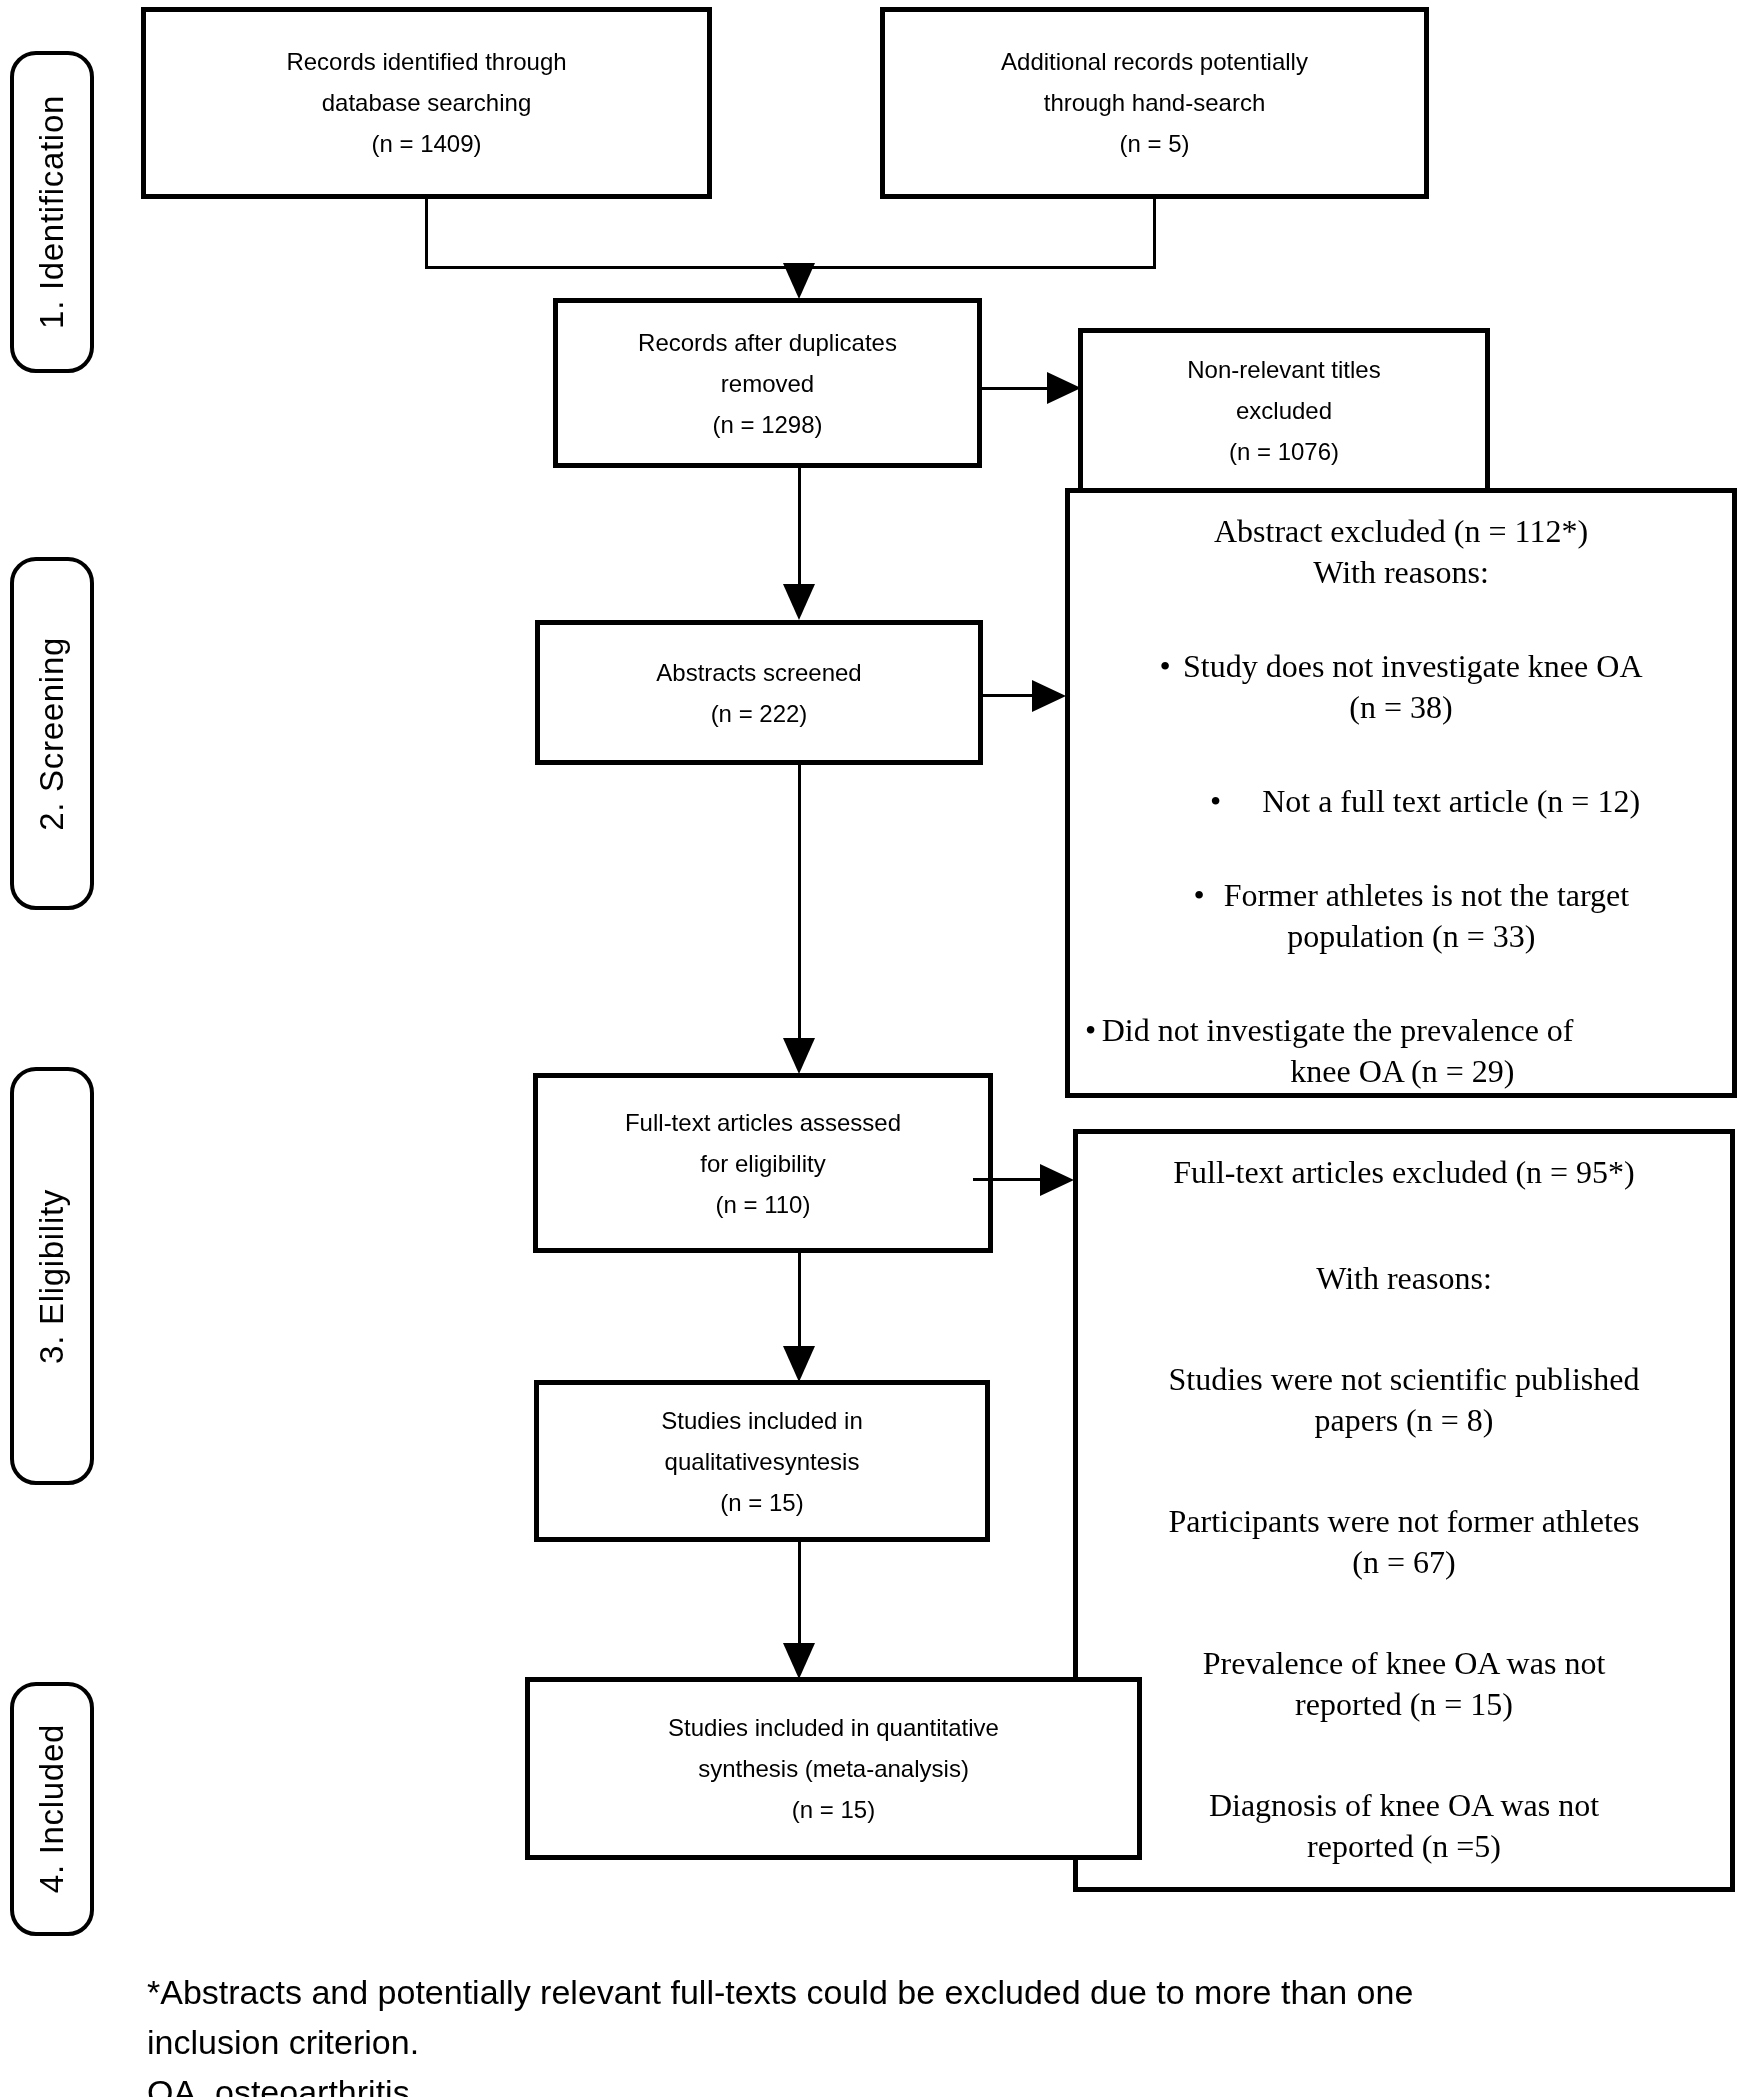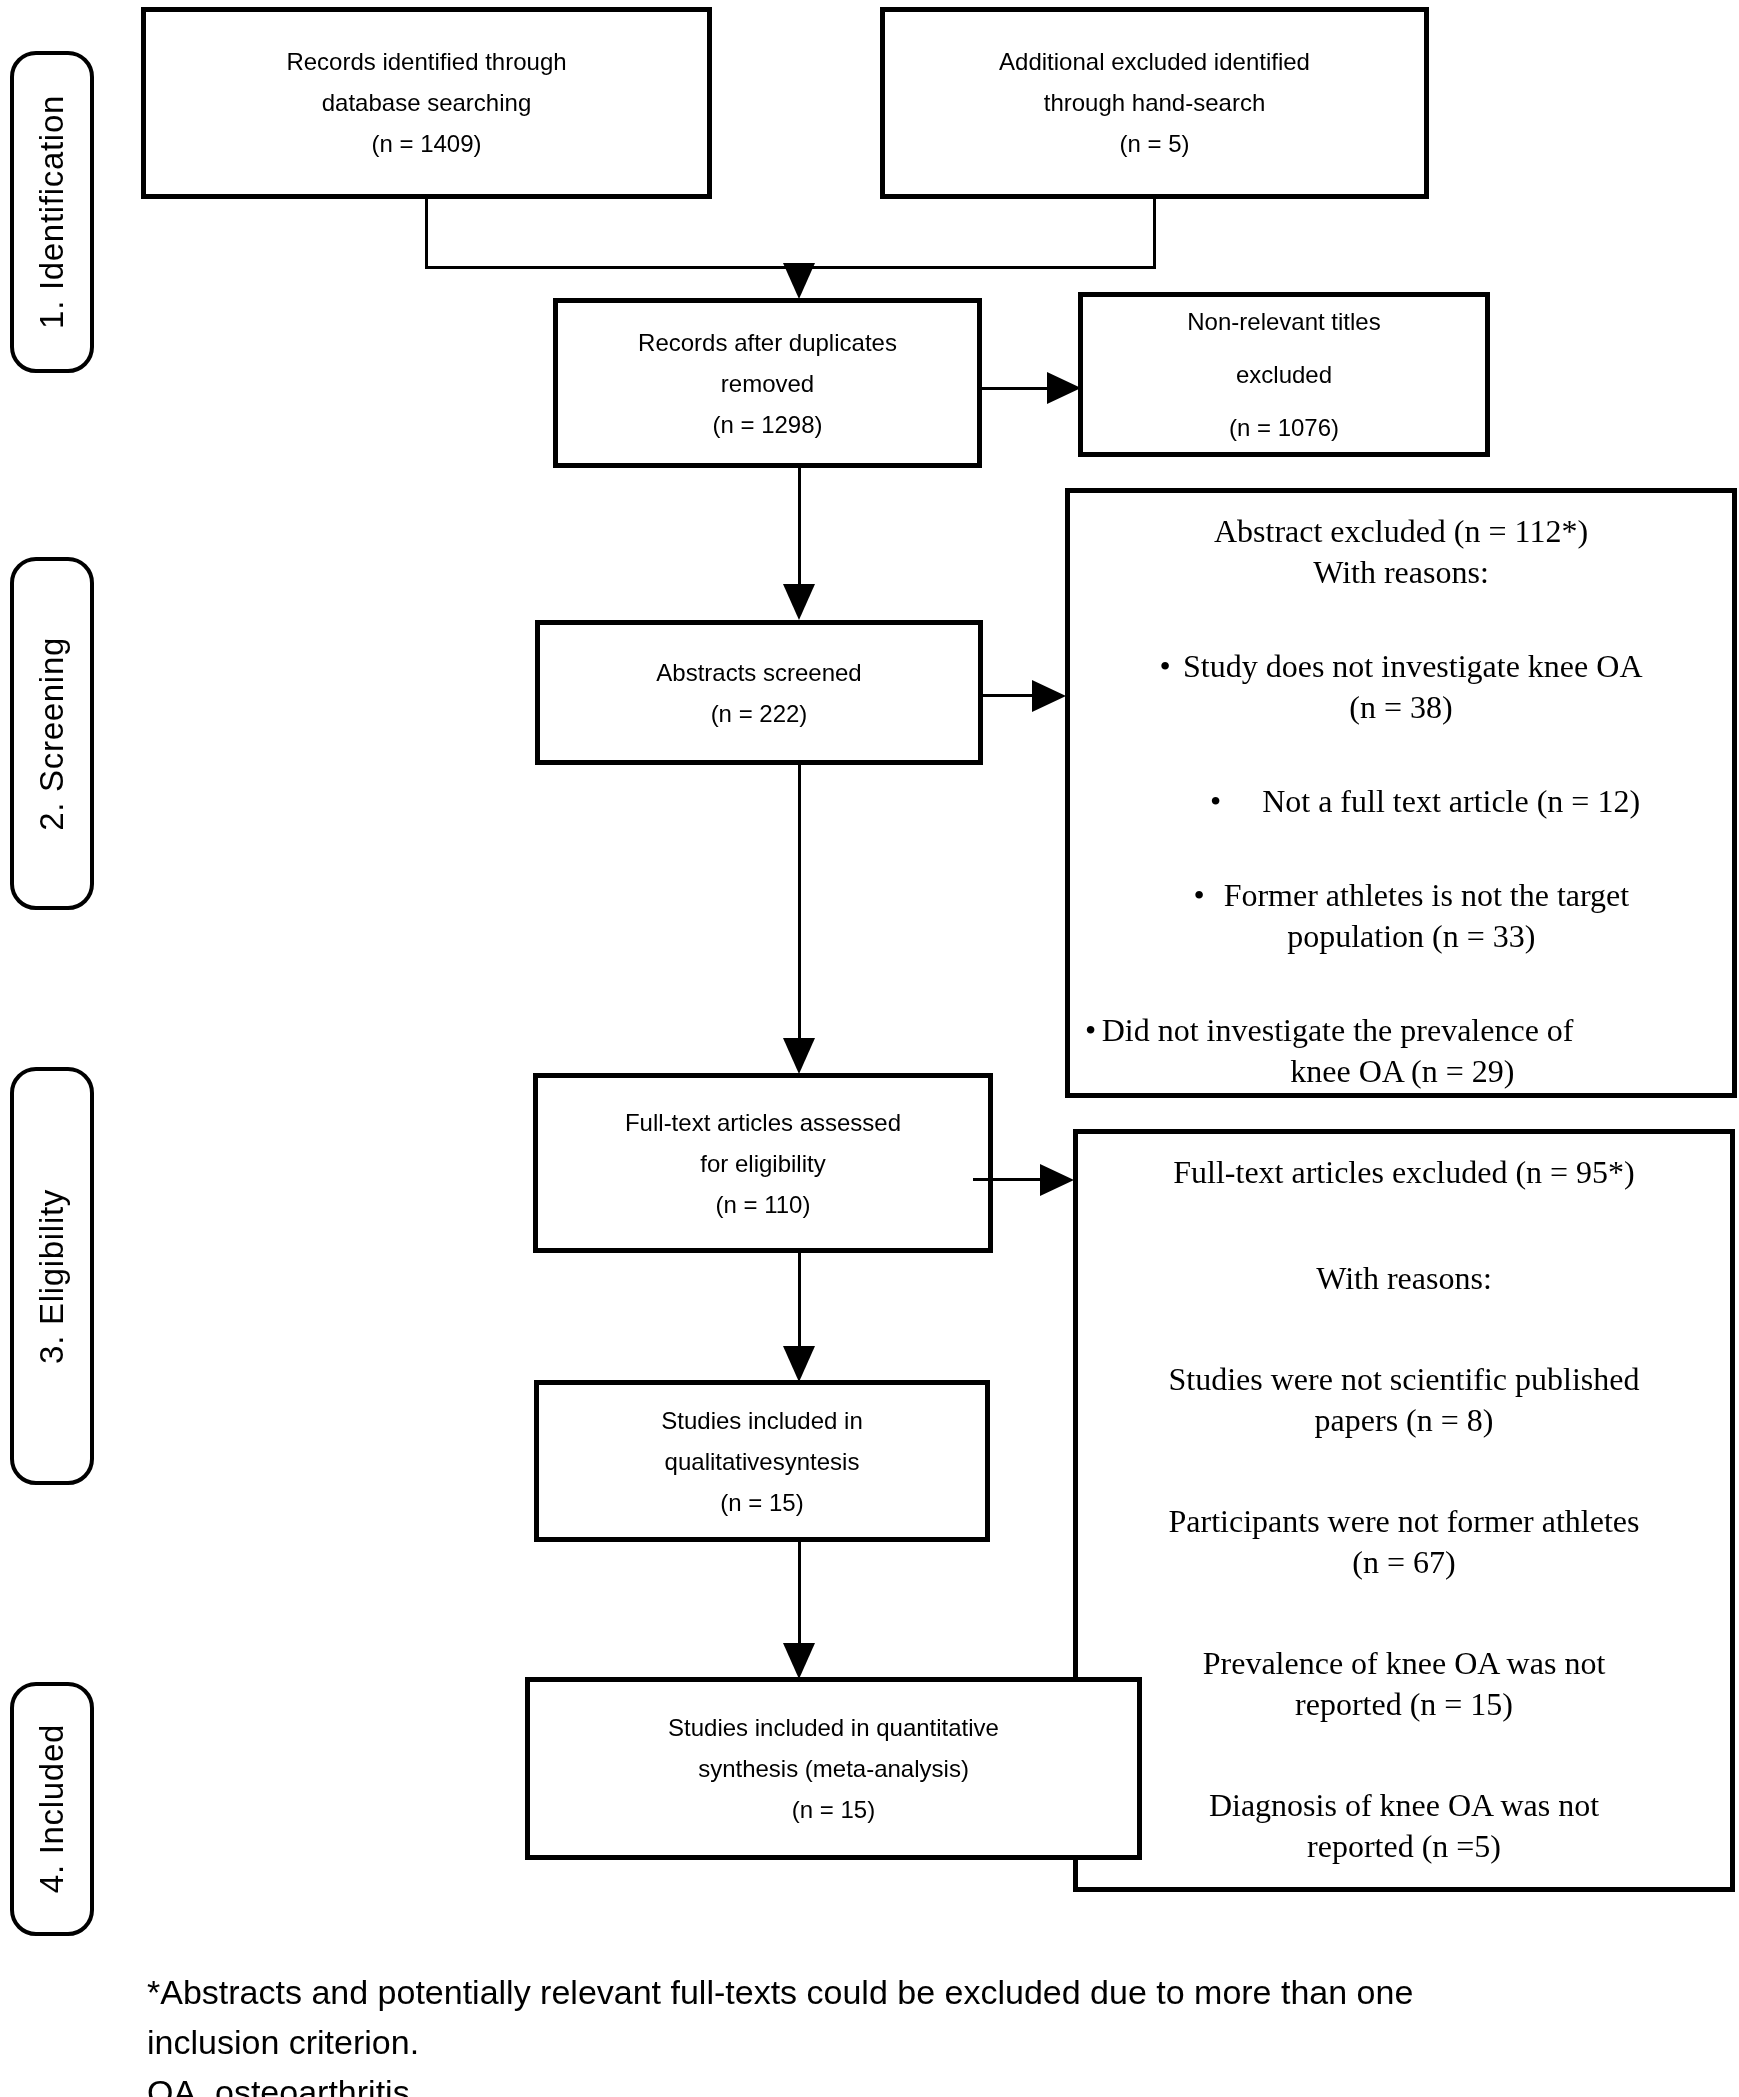--- a/index.html
+++ b/index.html
@@ -82,37 +82,37 @@
   <div class="stage" style="top:1682px;height:254px;">
     <span>4. Included</span>
   </div>
 
   <div class="fbox" style="left:141px;top:6.9px;width:571px;height:192px;">
     <div>Records identified through</div>
     <div>database searching</div>
     <div>(n = 1409)</div>
   </div>
   <div class="fbox" style="left:880px;top:6.9px;width:549px;height:192px;">
-    <div>Additional excluded identified</div>
+    <div>Additional records potentially</div>
     <div>through hand-search</div>
     <div>(n = 5)</div>
   </div>
 
   <div class="vline" style="left:425px;top:199px;height:69px;"></div>
   <div class="vline" style="left:1153px;top:199px;height:69px;"></div>
   <div class="hline" style="left:425px;top:266px;width:731px;"></div>
   <div class="vline" style="left:798px;top:266px;height:8.2px;"></div>
   <div class="arrow-down" style="left:783px;top:263px;"></div>
 
   <div class="fbox" style="left:553px;top:298px;width:429px;height:170px;">
     <div>Records after duplicates</div>
     <div>removed</div>
     <div>(n = 1298)</div>
   </div>
-  <div class="fbox" style="left:1078px;top:292px;width:412px;height:165px;gap:12px;">
+  <div class="fbox" style="left:1078px;top:328px;width:412px;height:165px;">
     <div>Non-relevant titles</div>
     <div>excluded</div>
     <div>(n = 1076)</div>
   </div>
   <div class="hline" style="left:982px;top:387px;width:69px;"></div>
   <div class="arrow-right" style="left:1047px;top:372px;"></div>
 
   <div class="vline" style="left:798px;top:468px;height:119px;"></div>
   <div class="arrow-down" style="left:783px;top:584px;"></div>
 

